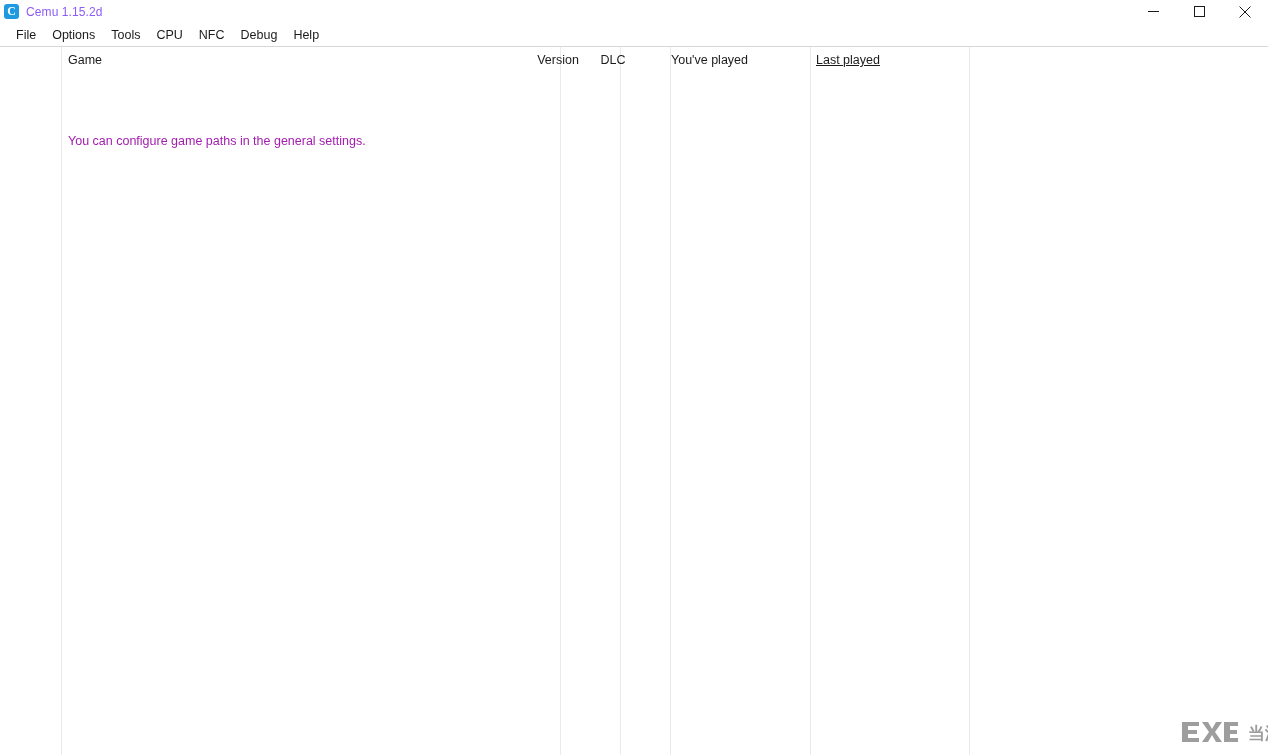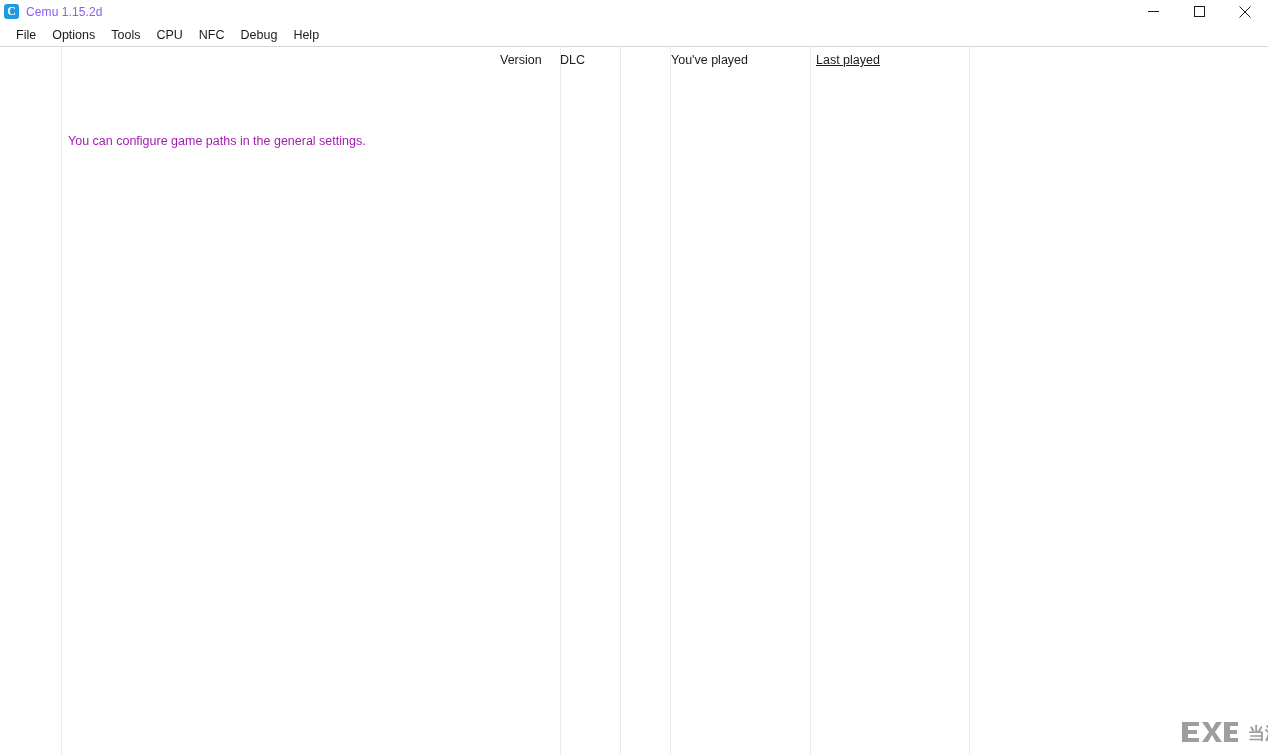--- a/index.html
+++ b/index.html
@@ -113,21 +113,21 @@
   }
   .col-header {
     position: absolute;
     top: 5px;
     height: 16px;
     font-size: 12.5px;
     color: #1b1b1b;
     white-space: nowrap;
     line-height: 16px;
   }
-  .col-header.right { text-align: left; }
+  .col-header.right { text-align: center; }
 
   .list-hint {
     position: absolute;
     left: 68px;
     top: 75px;
     font-size: 12.5px;
     color: #a21caf;
     white-space: nowrap;
     margin-top: 12px;
   }
@@ -197,20 +197,21 @@
 
 <div class="gamelist">
 
   <div class="col-divider" style="left:61px;"></div>
   <div class="col-divider" style="left:560px;"></div>
   <div class="col-divider" style="left:620px;"></div>
   <div class="col-divider" style="left:670px;"></div>
   <div class="col-divider" style="left:810px;"></div>
   <div class="col-divider" style="left:969px;"></div>
 
+  <div class="col-header" style="left:68px;  width:485px;">Game</div>
   <div class="col-header right" style="left:500px; width:116px;">Version</div>
   <div class="col-header right" style="left:560px; width:106px;">DLC</div>
   <div class="col-header" style="left:671px; width:130px;">You've played</div>
   <div class="col-header" style="left:816px; width:150px;text-decoration:underline;">Last played</div>
 
   <div class="list-hint">You can configure game paths in the general settings.</div>
 </div>
 
 <div class="watermark">
   <svg class="wm-logo" width="56" height="22" viewBox="0 0 56 22">

